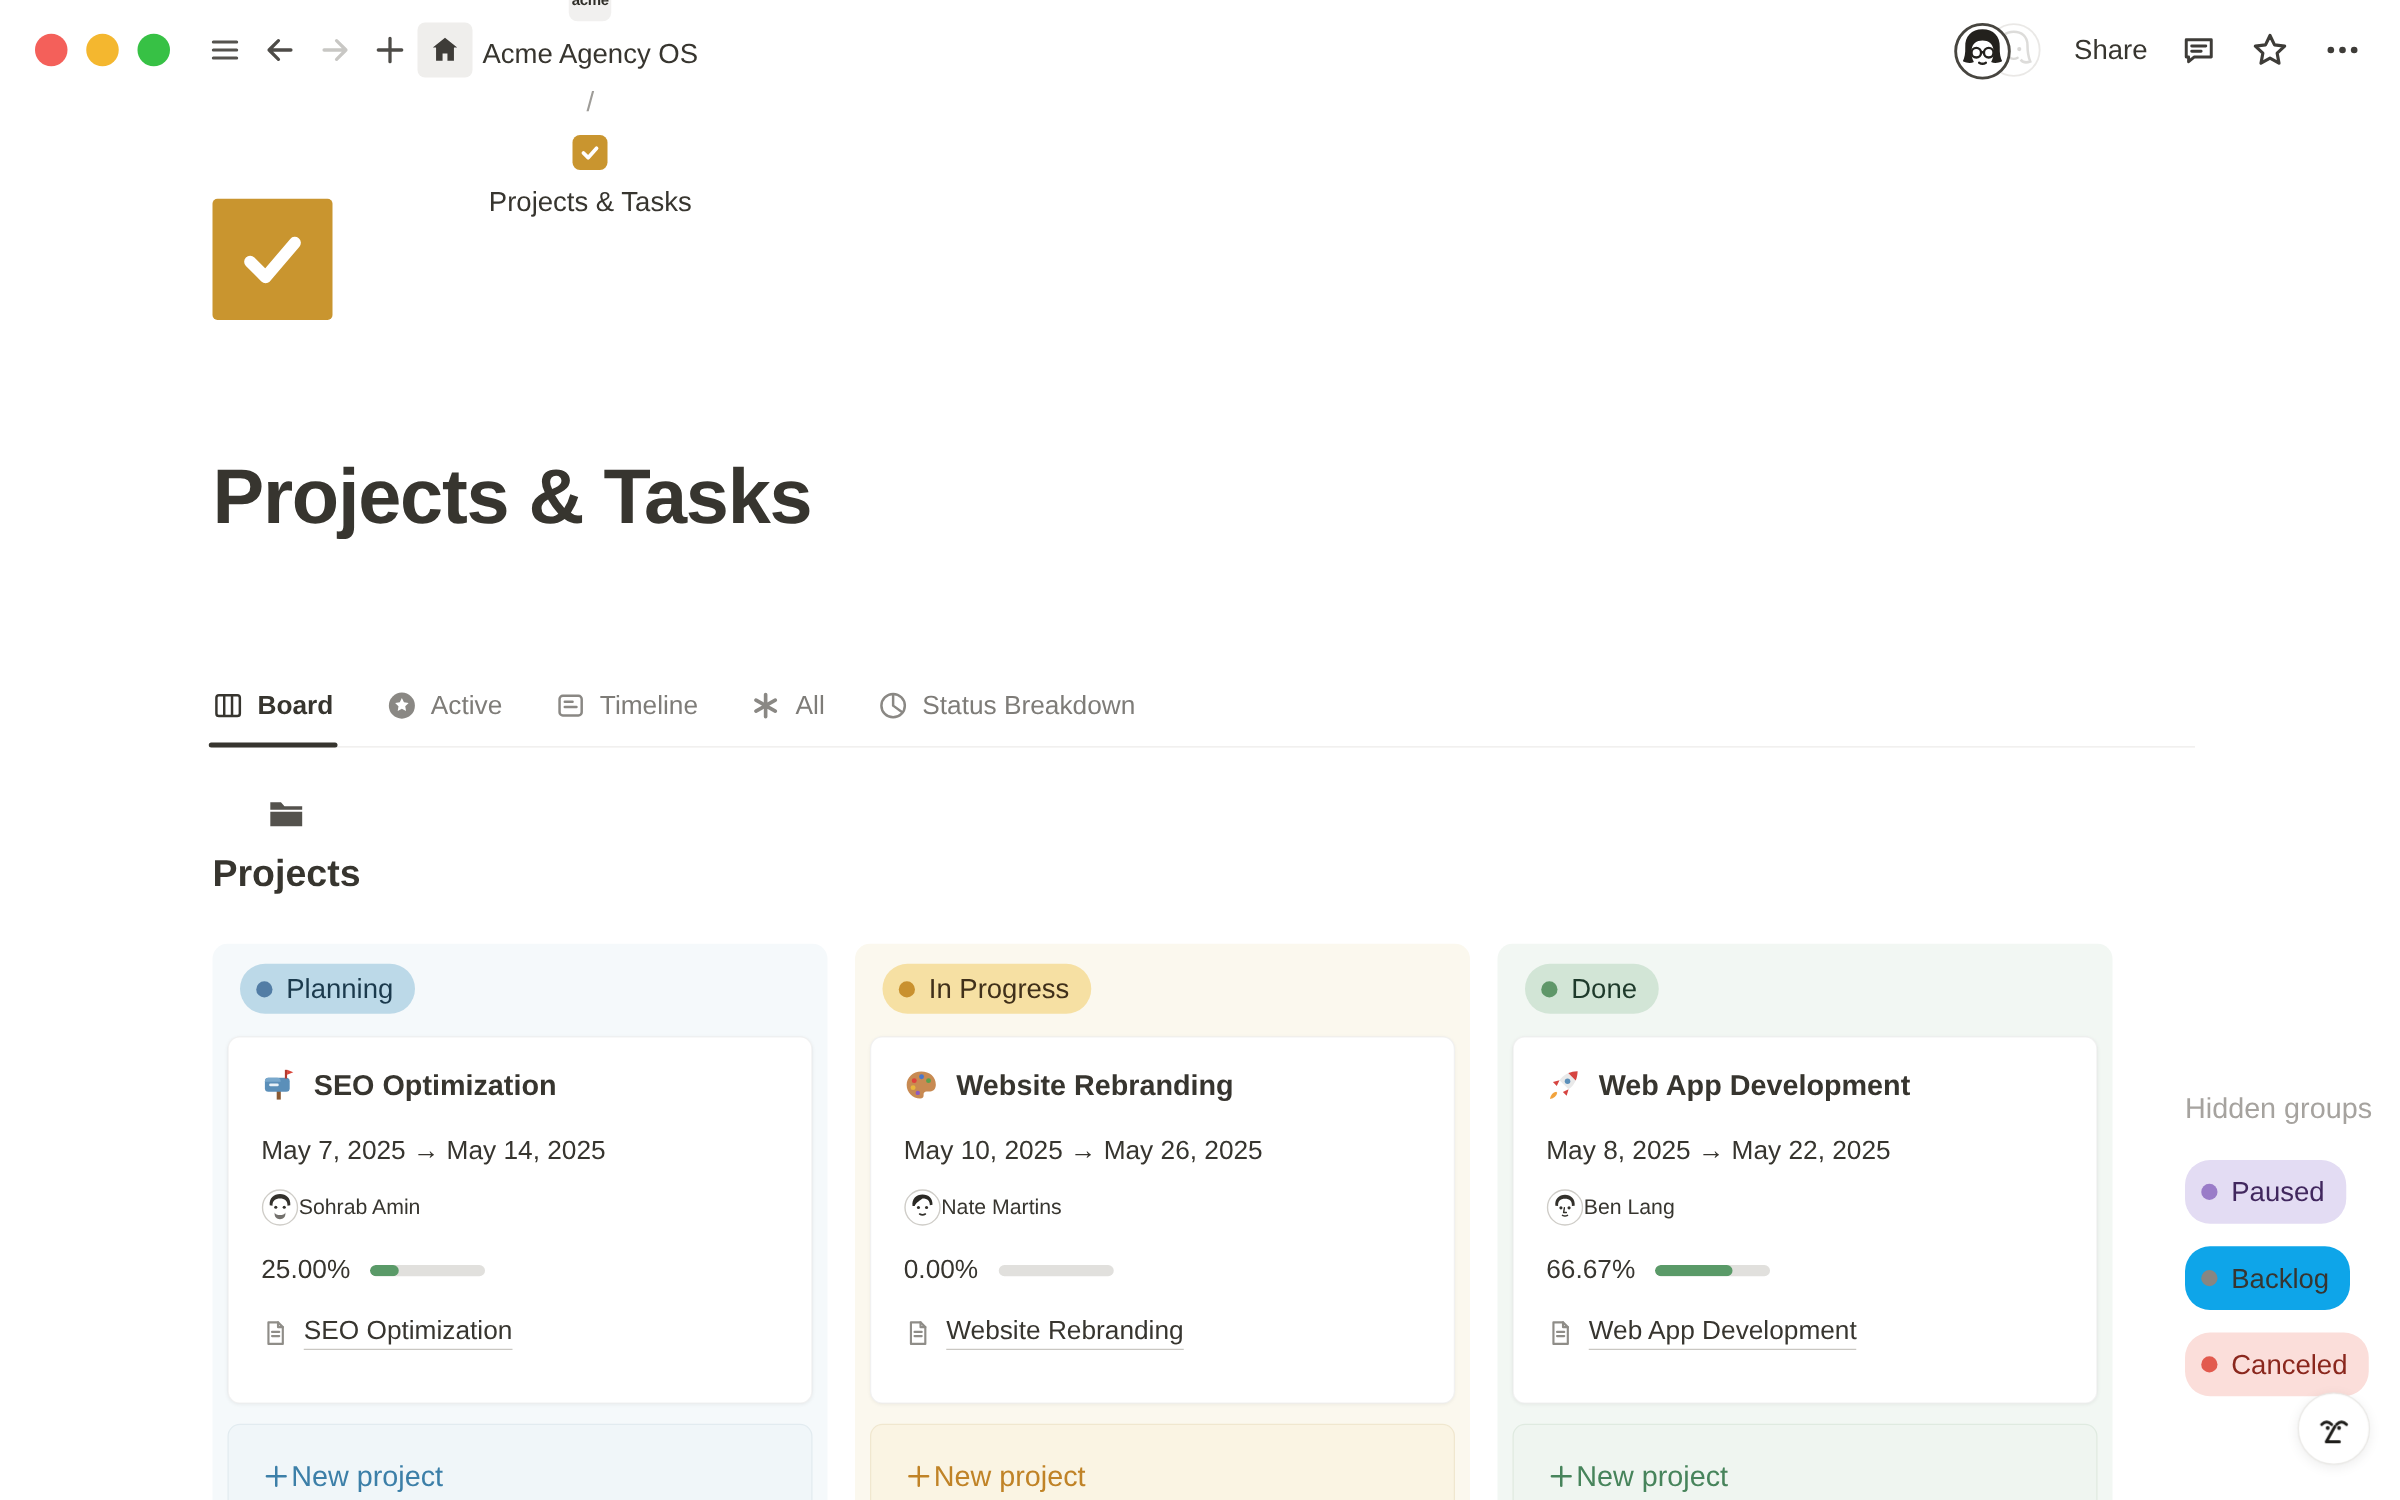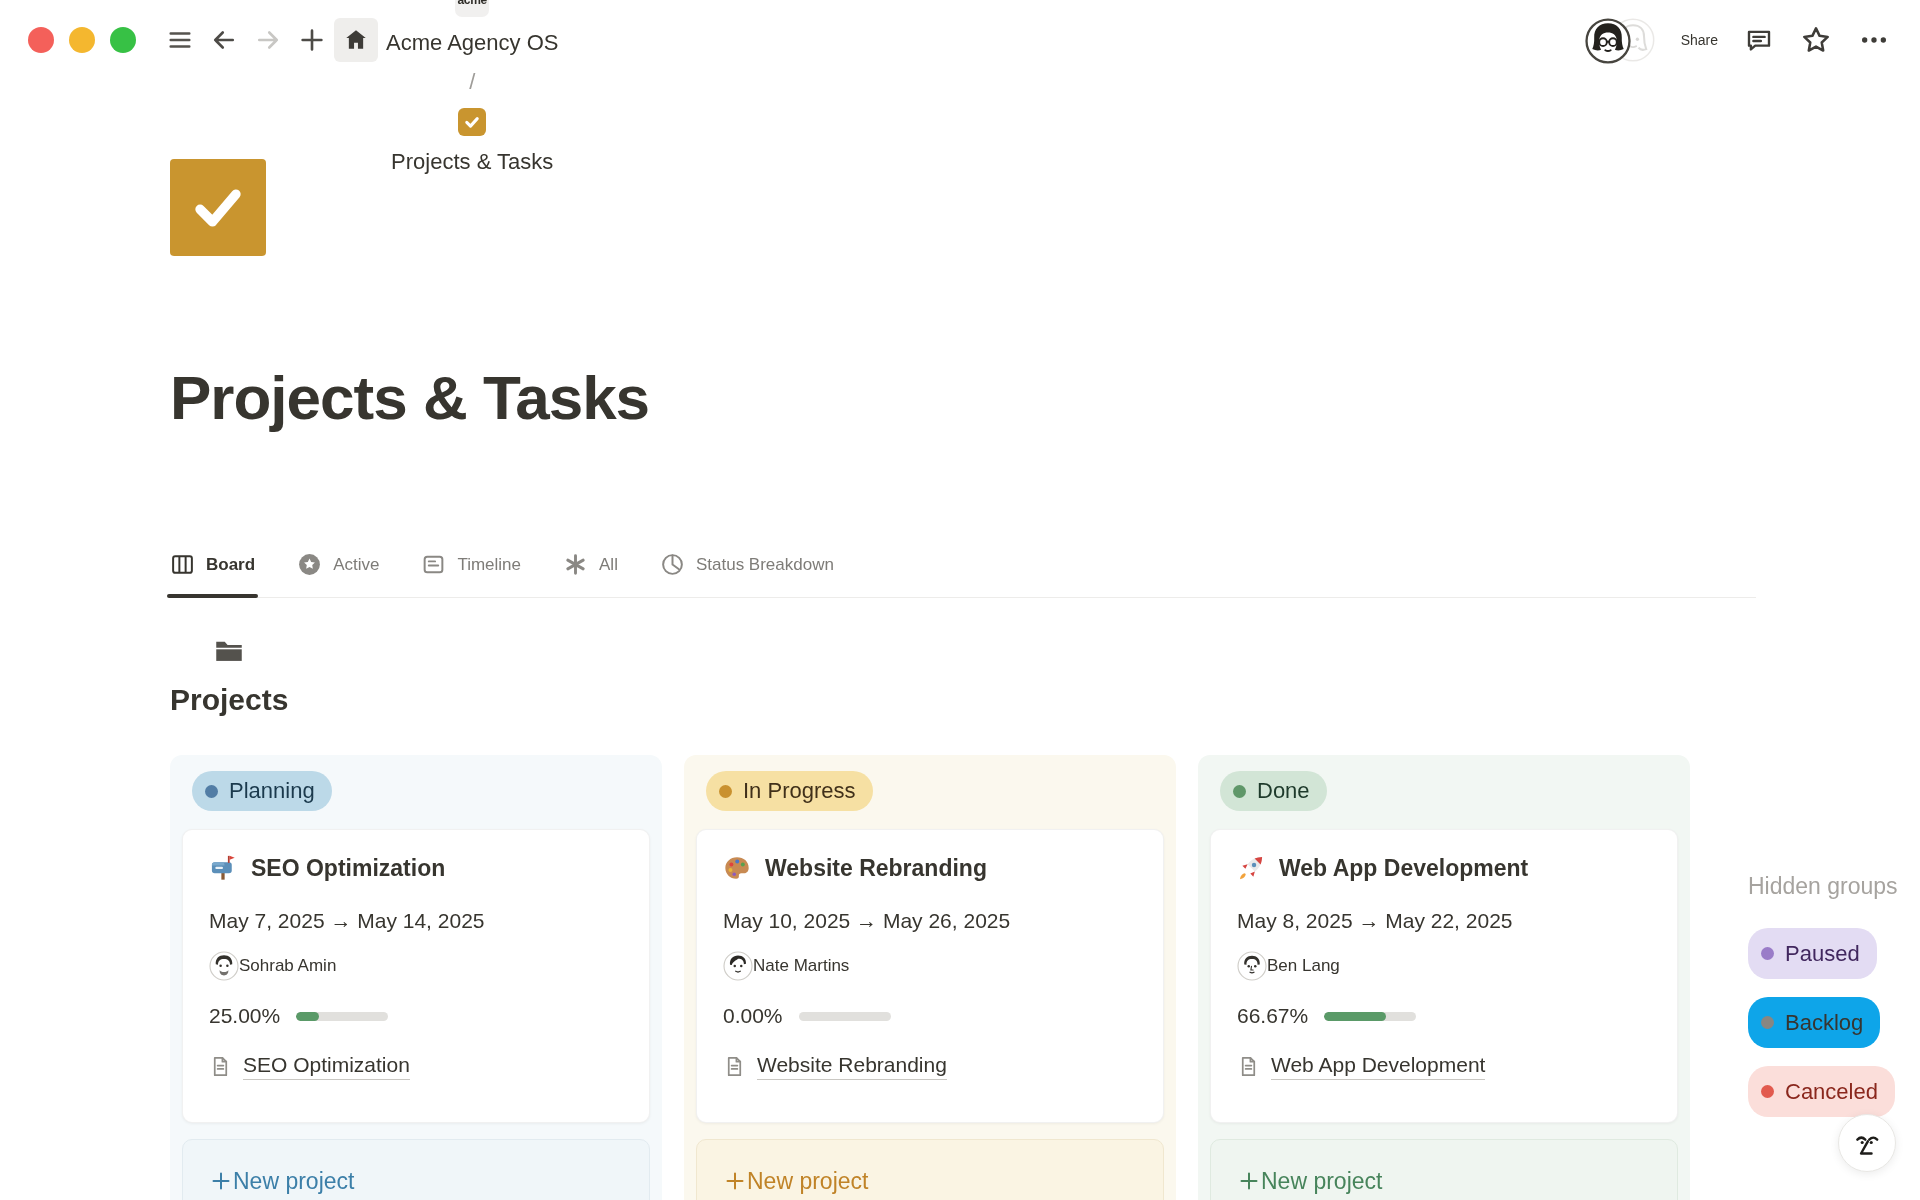--- a/index.html
+++ b/index.html
@@ -29,33 +29,33 @@
   .acme-badge { width:34px; height:34px; border-radius:7px; background:#F1F0EF;
                 font-size:12px; font-weight:700; letter-spacing:-0.3px;
                 display:flex; align-items:center; justify-content:center; color:#2F2D28; }
   .crumb-check { width:28px; height:28px; border-radius:6px; background:#C9952F;
                  display:flex; align-items:center; justify-content:center; }
   .tb-right { margin-left:auto; display:flex; align-items:center; gap:26px; }
   .avatars { position:relative; width:70px; height:48px; flex:none; }
   .avatars .av { position:absolute; top:2px; border-radius:50%; }
   .avatars .av.back { left:26px; opacity:0.55; }
   .avatars .av.front { left:0; }
-  .share { font-size:14px; cursor:pointer; }
+  .share { font-size:22px; cursor:pointer; }
   .tb-icon { color:#3E3C38; cursor:pointer; }
 
   
   .content { padding-left:170px; position:relative; }
   .page-icon { width:96px; height:97px; margin-top:79px; background:#C9952F;
                border-radius:4px; display:flex; align-items:center; justify-content:center; cursor:pointer; }
   .page-title { margin-top:108px; font-size:62px; line-height:68px; font-weight:700; letter-spacing:-1px; }
 
   
   .tabs { display:flex; gap:42px; margin-top:120px; width:1586px;
           border-bottom:1px solid #EDECEA; padding-bottom:20px;
-          font-size:17px; color:#7E7C78;align-items:center; }
+          font-size:21px; color:#7E7C78;align-items:center; }
   .tab { display:flex; align-items:center; gap:11px; position:relative; cursor:pointer; white-space:nowrap; }
   .tab .ticon { color:#8A8884; }
   .tab.active { color:#37352F; font-weight:600; }
   .tab.active .ticon { color:#37352F; }
   .tab.active::after { content:""; position:absolute; left:-3px; right:-3px; bottom:-21px;
                        height:4px; border-radius:2px; background:#37352F; }
 
   .section-head { margin-top:36px; display:flex; align-items:center; gap:15px;
                   font-size:30px; font-weight:700; cursor:pointer; width:fit-content;flex-direction:column; }
 

